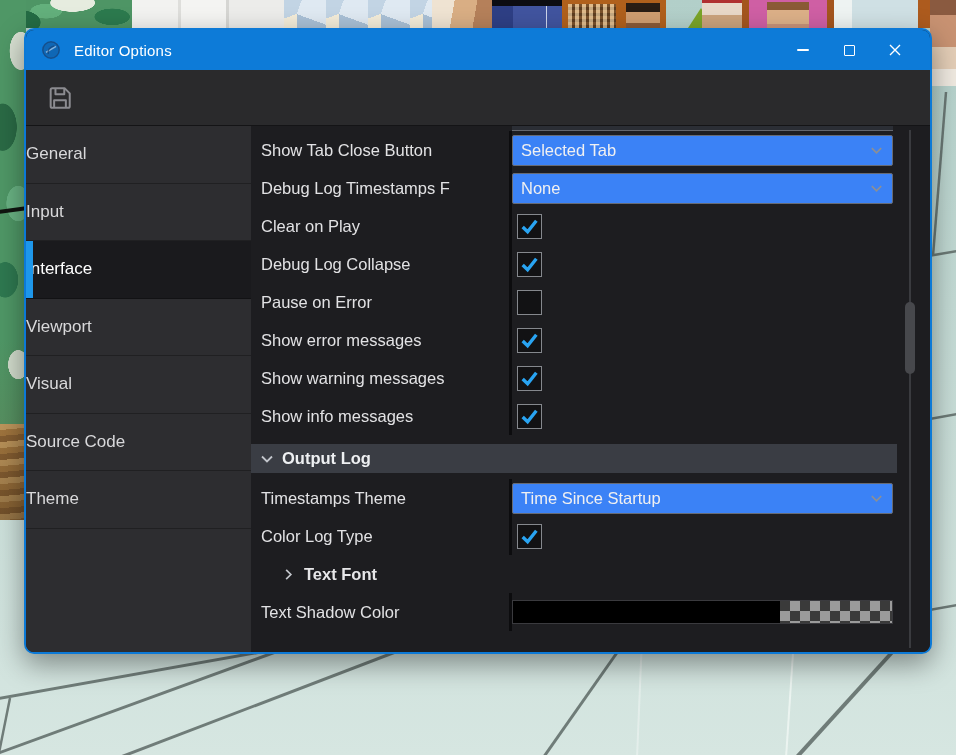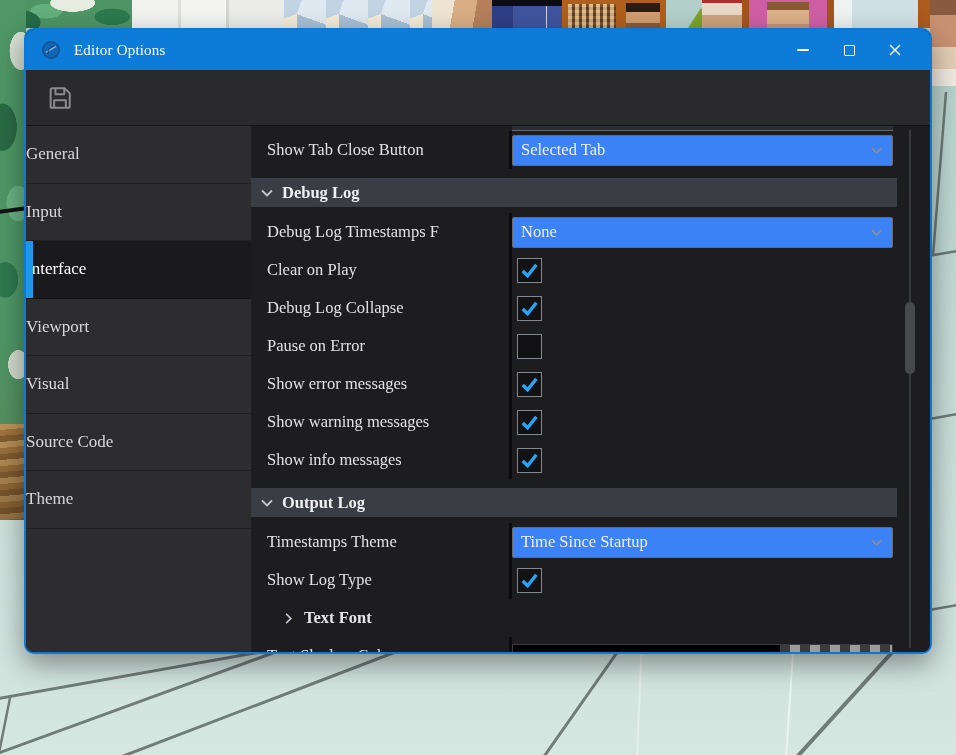--- a/index.html
+++ b/index.html
@@ -1,18 +1,18 @@
 <!DOCTYPE html>
 <html style="--titlebar: #0d7bd8; --win-border: #0c79d6; --accent: #1e97ea; --check: #29a4f2;"><head>
 <meta charset="utf-8">
 <style>
   html,body{margin:0;padding:0;background:#222;}
   *{box-sizing:border-box;}
   .canvas{position:relative;width:956px;height:755px;overflow:hidden;
-    font-family:Liberation Serif, serif;
+    font-family:Liberation Sans, sans-serif;
     background:linear-gradient(180deg,#b2cfc9 0,#c3dad4 40%,#d6e6e1 100%);}
   
   .bg{position:absolute;inset:0;}
   .bg svg.grid{position:absolute;inset:0;}
   .sc{position:absolute;top:0;height:28px;}
   .sc-foliage-top{left:0;width:132px;background:
     radial-gradient(34px 20px at 15% 80%,#246b44 0 60%,transparent 62%),
     radial-gradient(40px 16px at 55% 10%,#e6ecdf 0 55%,transparent 57%),
     radial-gradient(30px 14px at 85% 60%,#2c7a4e 0 58%,transparent 60%),
     radial-gradient(26px 12px at 35% 40%,#63b07c 0 60%,transparent 62%),#4e9565;}
@@ -68,21 +68,21 @@
   
   .sidebar{width:225px;flex:0 0 225px;background:#2d2d30;display:flex;flex-direction:column;}
   .side-item{height:57.5px;display:flex;align-items:center;color:#d8d8da;
     font-size:17px;border-bottom:1px solid rgba(0,0,0,.28);position:relative;}
   .side-item.selected{background:#1a1a1d;color:#fff;}
   .side-item.selected::before{content:"";position:absolute;left:0;top:0;bottom:0;width:7px;background:var(--accent,#1e97ea);}
   
   .content{flex:1;position:relative;background:#1d1d20;overflow:hidden;padding-top:0;}
   .row-sliver{margin-left:261px;width:381px;height:5px;background:#2b2e35;border-bottom:1px solid #63666d;}
   .prop-row{height:38px;display:flex;align-items:center;}
-  .prop-label{width:258px;flex:0 0 258px;padding-left:16px;color:#e2e2e4;font-size:16.5px;
+  .prop-label{width:258px;flex:0 0 258px;padding-left:10px;color:#e2e2e4;font-size:16.5px;
     white-space:nowrap;overflow:hidden;}
   .prop-value{flex:1;align-self:stretch;display:flex;align-items:center;border-left:3px solid #0c0c0e;}
   .dropdown{width:381px;height:31px;background:#3b82f6;border:1px solid #676b74;border-radius:2px;
     display:flex;align-items:center;color:#f0f0f1;font-size:16.5px;padding:0 8px;}
   .dropdown .dd-text{flex:1;white-space:nowrap;overflow:hidden;}
   .dropdown .chev{width:15px;height:15px;color:#8b8f96;}
   .checkbox{width:25px;height:25px;margin-left:5px;border:1px solid #85888d;background:#121214;
     display:flex;align-items:center;justify-content:center;}
   .checkbox .check{width:21px;height:21px;color:var(--check,#29a4f2);}
   .section-header{height:29px;width:646px;margin:9px 0 6px 0;background:#3a3d44;display:flex;
@@ -208,26 +208,20 @@
             <div class="prop-label">Show Tab Close Button</div>
             <div class="prop-value">
               <div class="dropdown">
                 <span class="dd-text">Selected Tab</span>
                 <svg class="chev" viewBox="0 0 16 16">
                   <path d="M3 5.5 L8 10.5 L13 5.5" fill="none" stroke="currentColor" stroke-width="1.8"></path>
                 </svg>
               </div>
             </div>
           </div>
-          <div class="section-header">
-            <svg class="chev" viewBox="0 0 16 16">
-              <path d="M3 5.5 L8 10.5 L13 5.5" fill="none" stroke="currentColor" stroke-width="1.8"></path>
-            </svg>
-            <span>Debug Log</span>
-          </div>
           <div class="prop-row">
             <div class="prop-label">Debug Log Timestamps F</div>
             <div class="prop-value">
               <div class="dropdown">
                 <span class="dd-text">None</span>
                 <svg class="chev" viewBox="0 0 16 16">
                   <path d="M3 5.5 L8 10.5 L13 5.5" fill="none" stroke="currentColor" stroke-width="1.8"></path>
                 </svg>
               </div>
             </div>
@@ -299,21 +293,21 @@
             <div class="prop-value">
               <div class="dropdown">
                 <span class="dd-text">Time Since Startup</span>
                 <svg class="chev" viewBox="0 0 16 16">
                   <path d="M3 5.5 L8 10.5 L13 5.5" fill="none" stroke="currentColor" stroke-width="1.8"></path>
                 </svg>
               </div>
             </div>
           </div>
           <div class="prop-row">
-            <div class="prop-label">Show Log Type</div>
+            <div class="prop-label">Color Log Type</div>
             <div class="prop-value">
               <div class="checkbox checked">
                 <svg class="check" viewBox="0 0 20 20">
                   <path d="M3.5 10.5 L8.2 15 L16.5 4.5" fill="none" stroke="currentColor" stroke-width="3.2"></path>
                 </svg>
               </div>
             </div>
           </div>
           <div class="group-row">
             <svg class="chev" viewBox="0 0 16 16">

